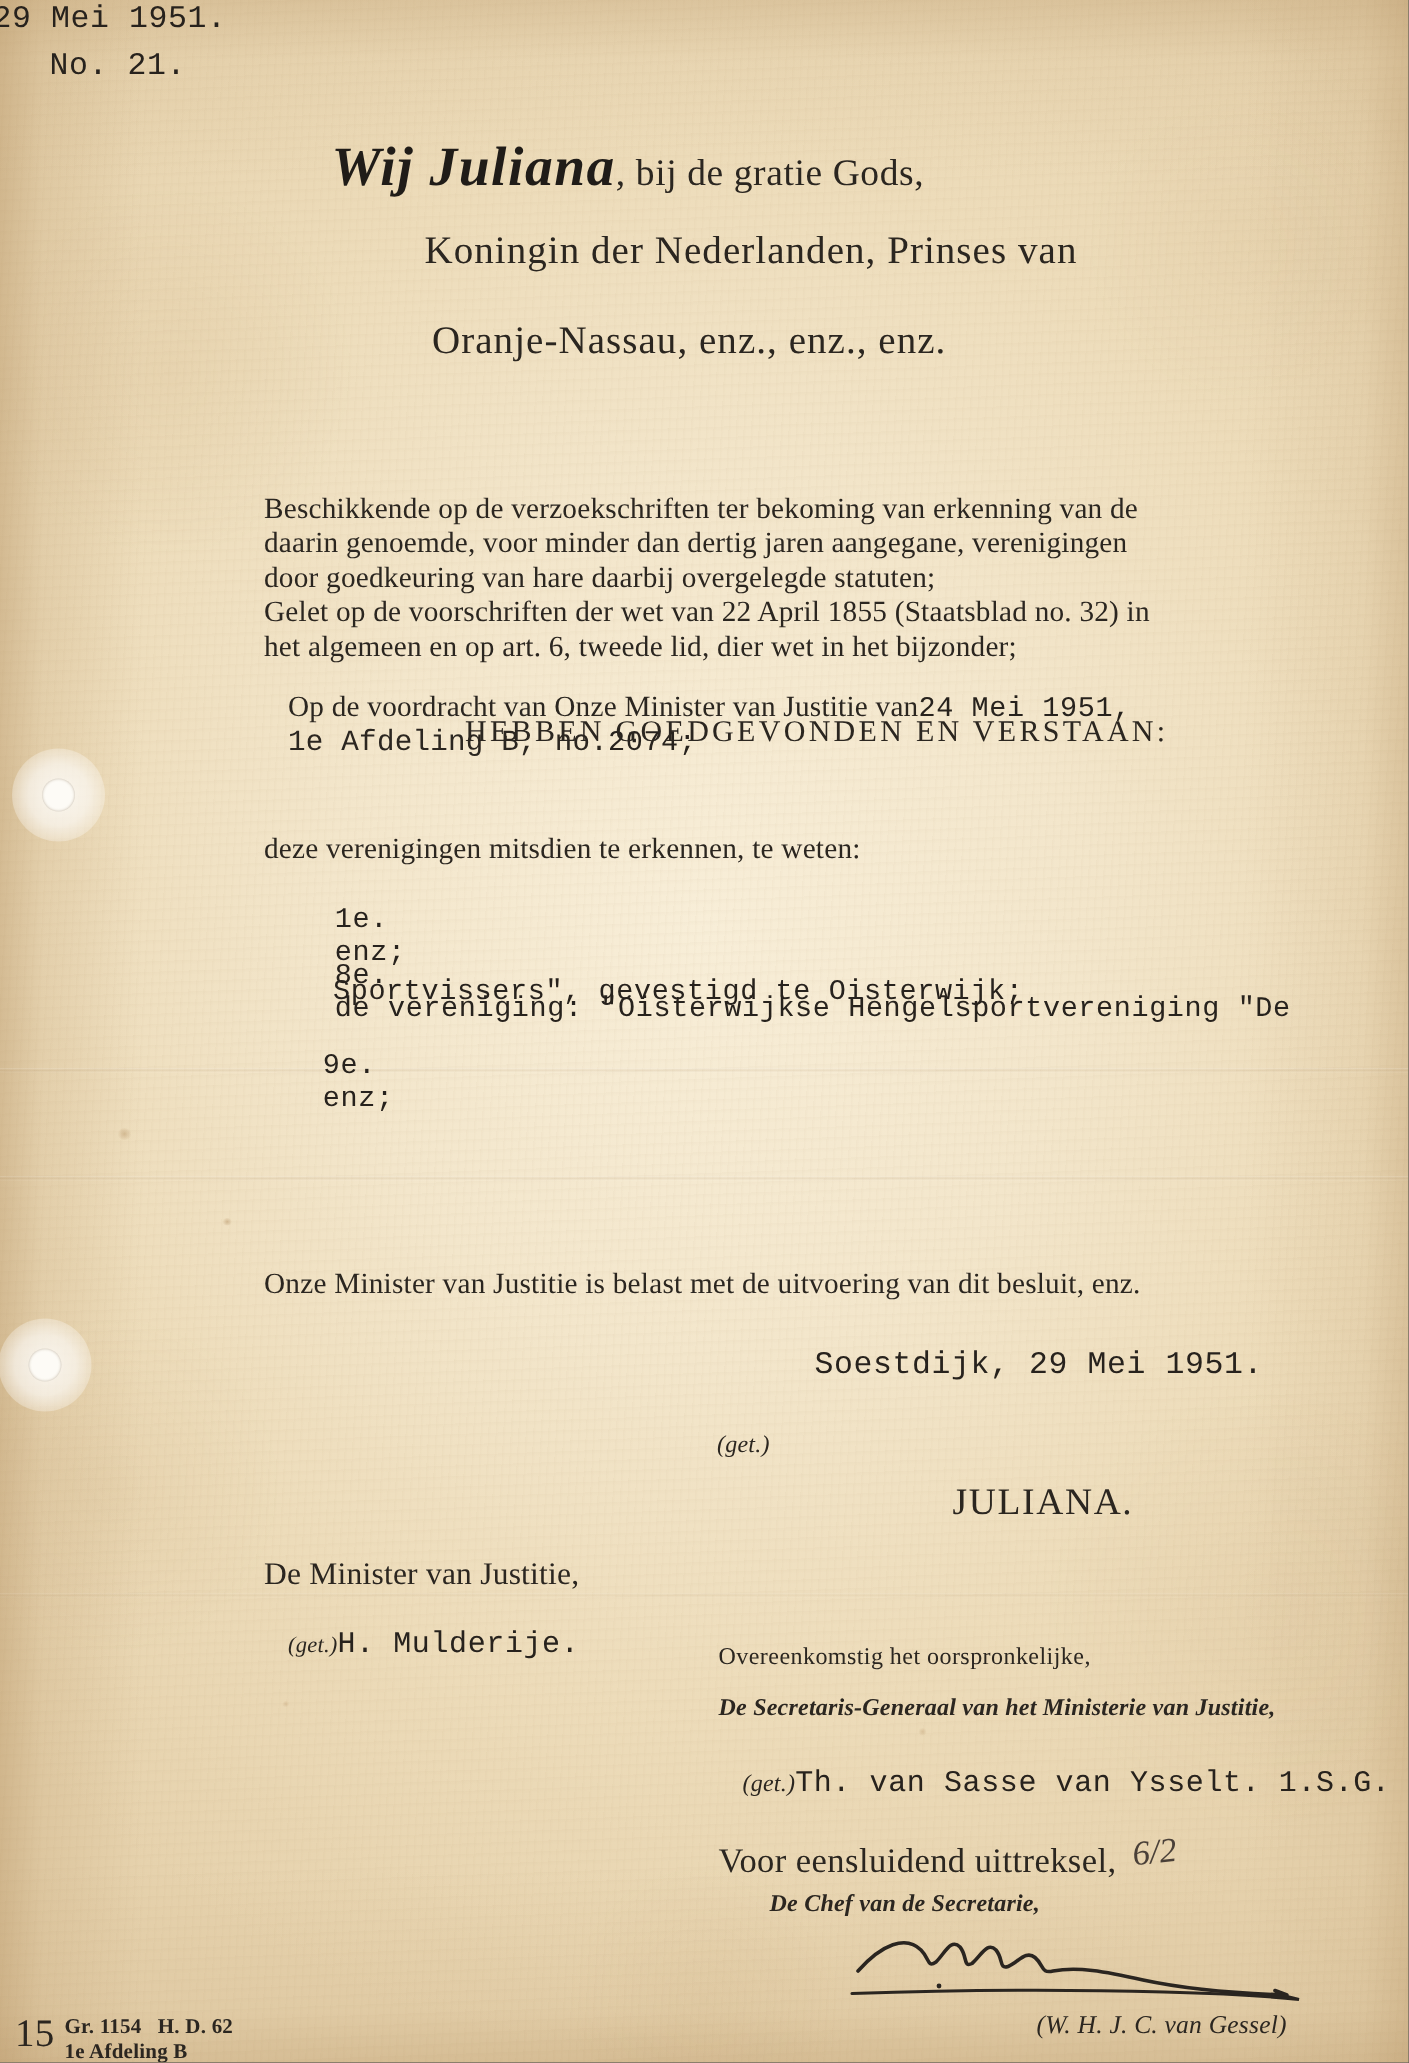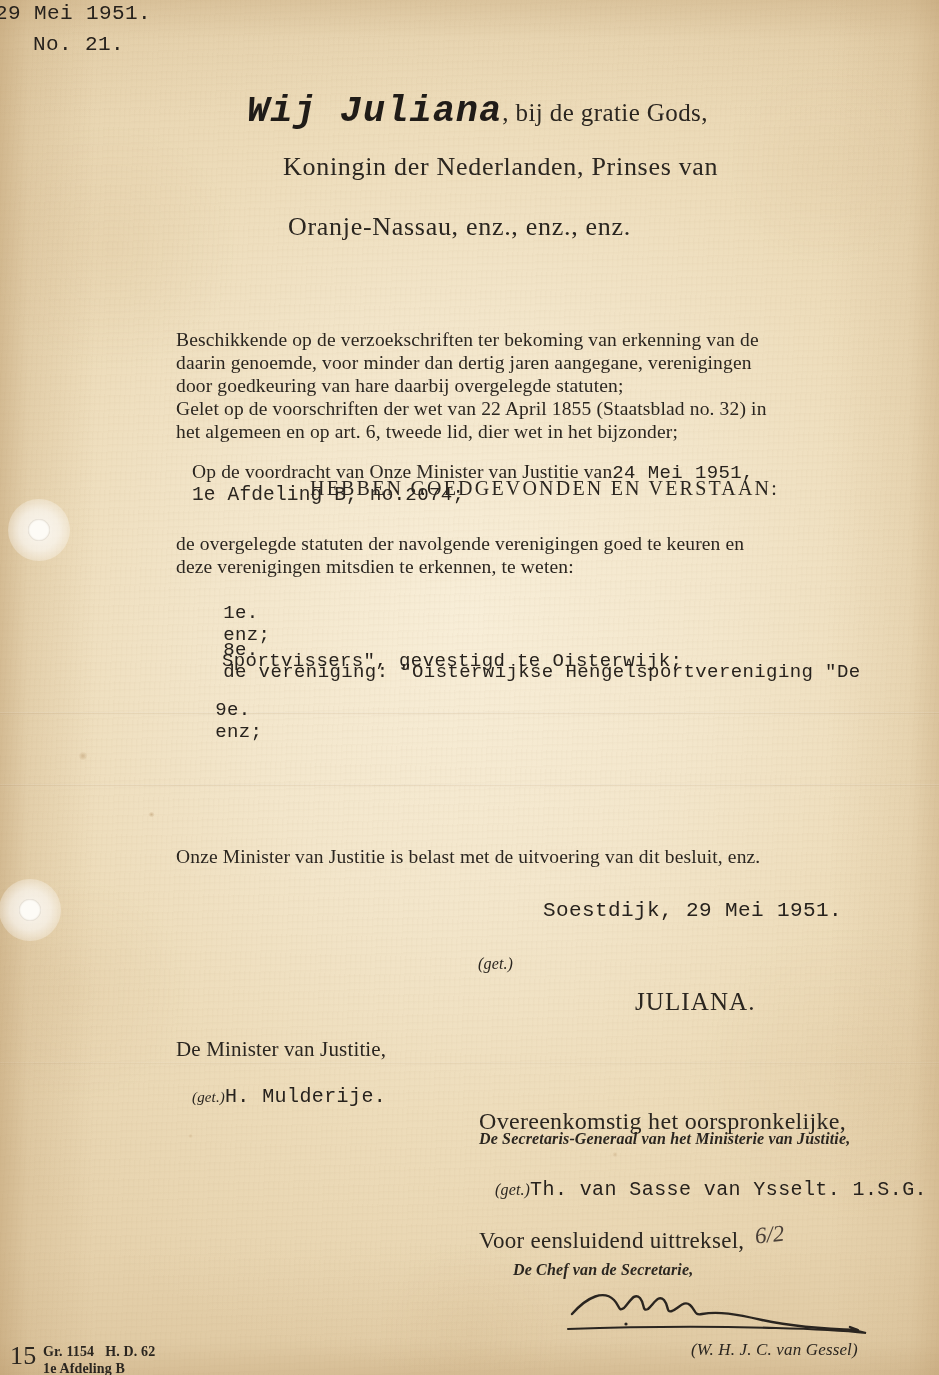--- a/index.html
+++ b/index.html
@@ -93,26 +93,25 @@
   }
 
   
   .pr {
     font-family: "Liberation Serif", serif;
     color: #2b2620;
     letter-spacing: .15px;
   }
 
   .blackletter {
-    font-family: Liberation Mono, monospace;
+    font-family: Liberation Serif, serif;
     font-weight: 700;
     font-style: italic;
     letter-spacing: 1px;
     color: #201c18;
-    margin-left: 26px;
   }
 
   .ital { font-style: italic; }
   .caps-sp { letter-spacing: 2.2px; }
 
   
   .sig-svg { position: absolute; pointer-events: none; }
 
   .hand {
     position: absolute;
@@ -163,21 +162,20 @@
   <div class="t" style="left:176px; top:443px;">
     <span class="pr" style="font-size:19.5px;">Op de voordracht van Onze Minister van Justitie van</span><span class="tw" style="font-size:19px;">24 Mei 1951,</span>
   </div>
 
   <div class="t" style="left:176px; top:466px;">
     <span class="pr" style="font-size:19.5px;font-family:Liberation Mono, monospace;">1e Afdeling B, no.</span><span class="tw" style="font-size:19px;">2074;</span>
   </div>
 
   <div class="t pr caps-sp" style="left:310px; top:477px; font-size:20px;">HEBBEN GOEDGEVONDEN EN VERSTAAN:</div>
 
-  <div class="t pr" style="left:176px; top:533px; font-size:19.5px;">de overgelegde statuten der navolgende verenigingen goed te keuren en</div>
   <div class="t pr" style="left:176px; top:556px; font-size:19.5px;">deze verenigingen mitsdien te erkennen, te weten:</div>
 
   <div class="t tw" style="left:176px; top:580px; font-size:19px;">
     <span>1e.</span>
     <span>enz;</span>
   </div>
 
   <div class="t tw" style="left:176px; top:617px; font-size:19px;">
     <span>8e.</span>
     <span>de vereniging: "Oisterwijkse Hengelsportvereniging "De</span>
@@ -196,21 +194,21 @@
   <div class="t pr ital" style="left:478px; top:955px; font-size:16px;">(get.)</div>
 
   <div class="t pr" style="left:635px; top:988px; font-size:25px; letter-spacing:1.1px;">JULIANA.</div>
 
   <div class="t" style="left:176px; top:1067px;">
     <span class="pr ital" style="font-size:15px;">(get.)</span><span class="tw" style="font-size:20px;">H. Mulderije.</span>
   </div>
 
   <div class="t pr" style="left:176px; top:1037px; font-size:21px;">De Minister van Justitie,</div>
 
-  <div class="t pr" style="left:479px; top:1096px; font-size:24px; letter-spacing:.3px;margin-top:12px;">Overeenkomstig het oorspronkelijke,</div>
+  <div class="t pr" style="left:479px; top:1096px; font-size:16px; letter-spacing:.3px;">Overeenkomstig het oorspronkelijke,</div>
 
   <div class="t pr ital" style="left:479px; top:1130px; font-size:16px; font-weight:600;">De Secretaris-Generaal van het Ministerie van Justitie,</div>
 
   <div class="t" style="left:479px; top:1160px;">
     <span class="pr ital" style="font-size:16px;">(get.)</span><span class="tw" style="font-size:20px;">Th. van Sasse van Ysselt. 1.S.G.</span>
   </div>
 
   <div class="t pr" style="left:479px; top:1228px; font-size:23px; letter-spacing:.3px;">Voor eensluidend uittreksel,</div>
 
   <div class="hand" style="left:755px; top:1222px; font-size:23px; transform:rotate(-6deg);">6/2</div>

